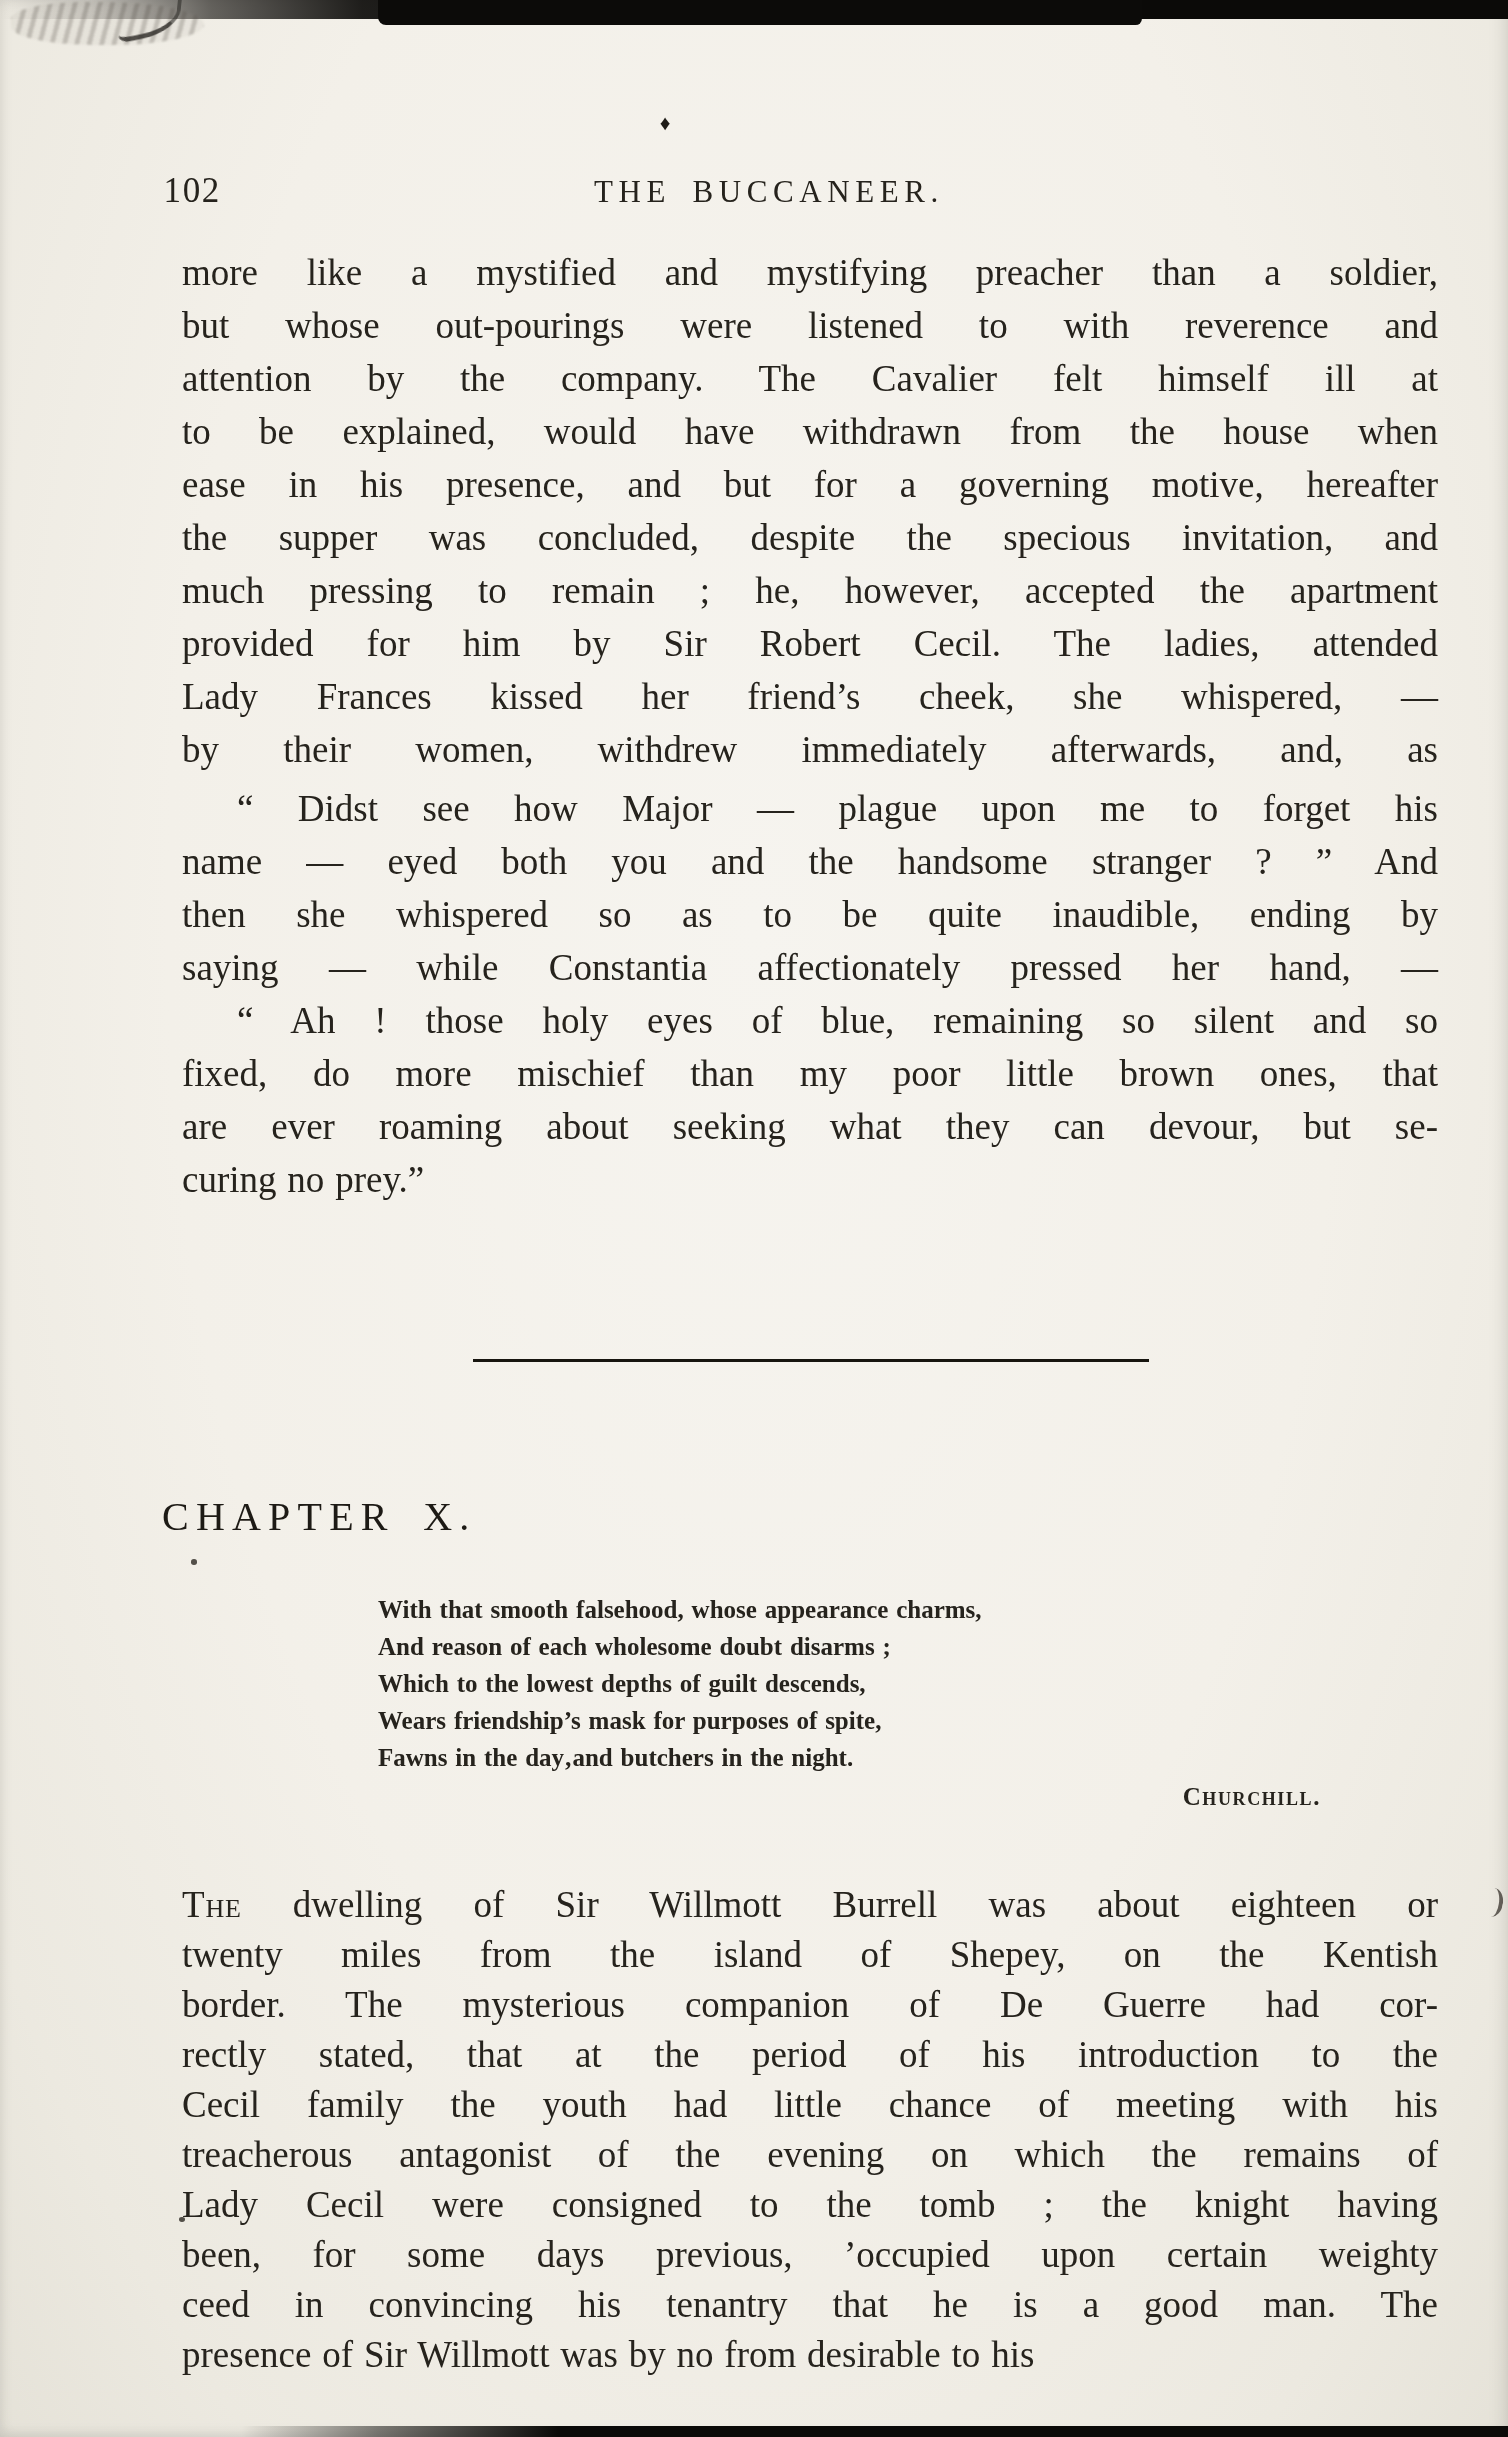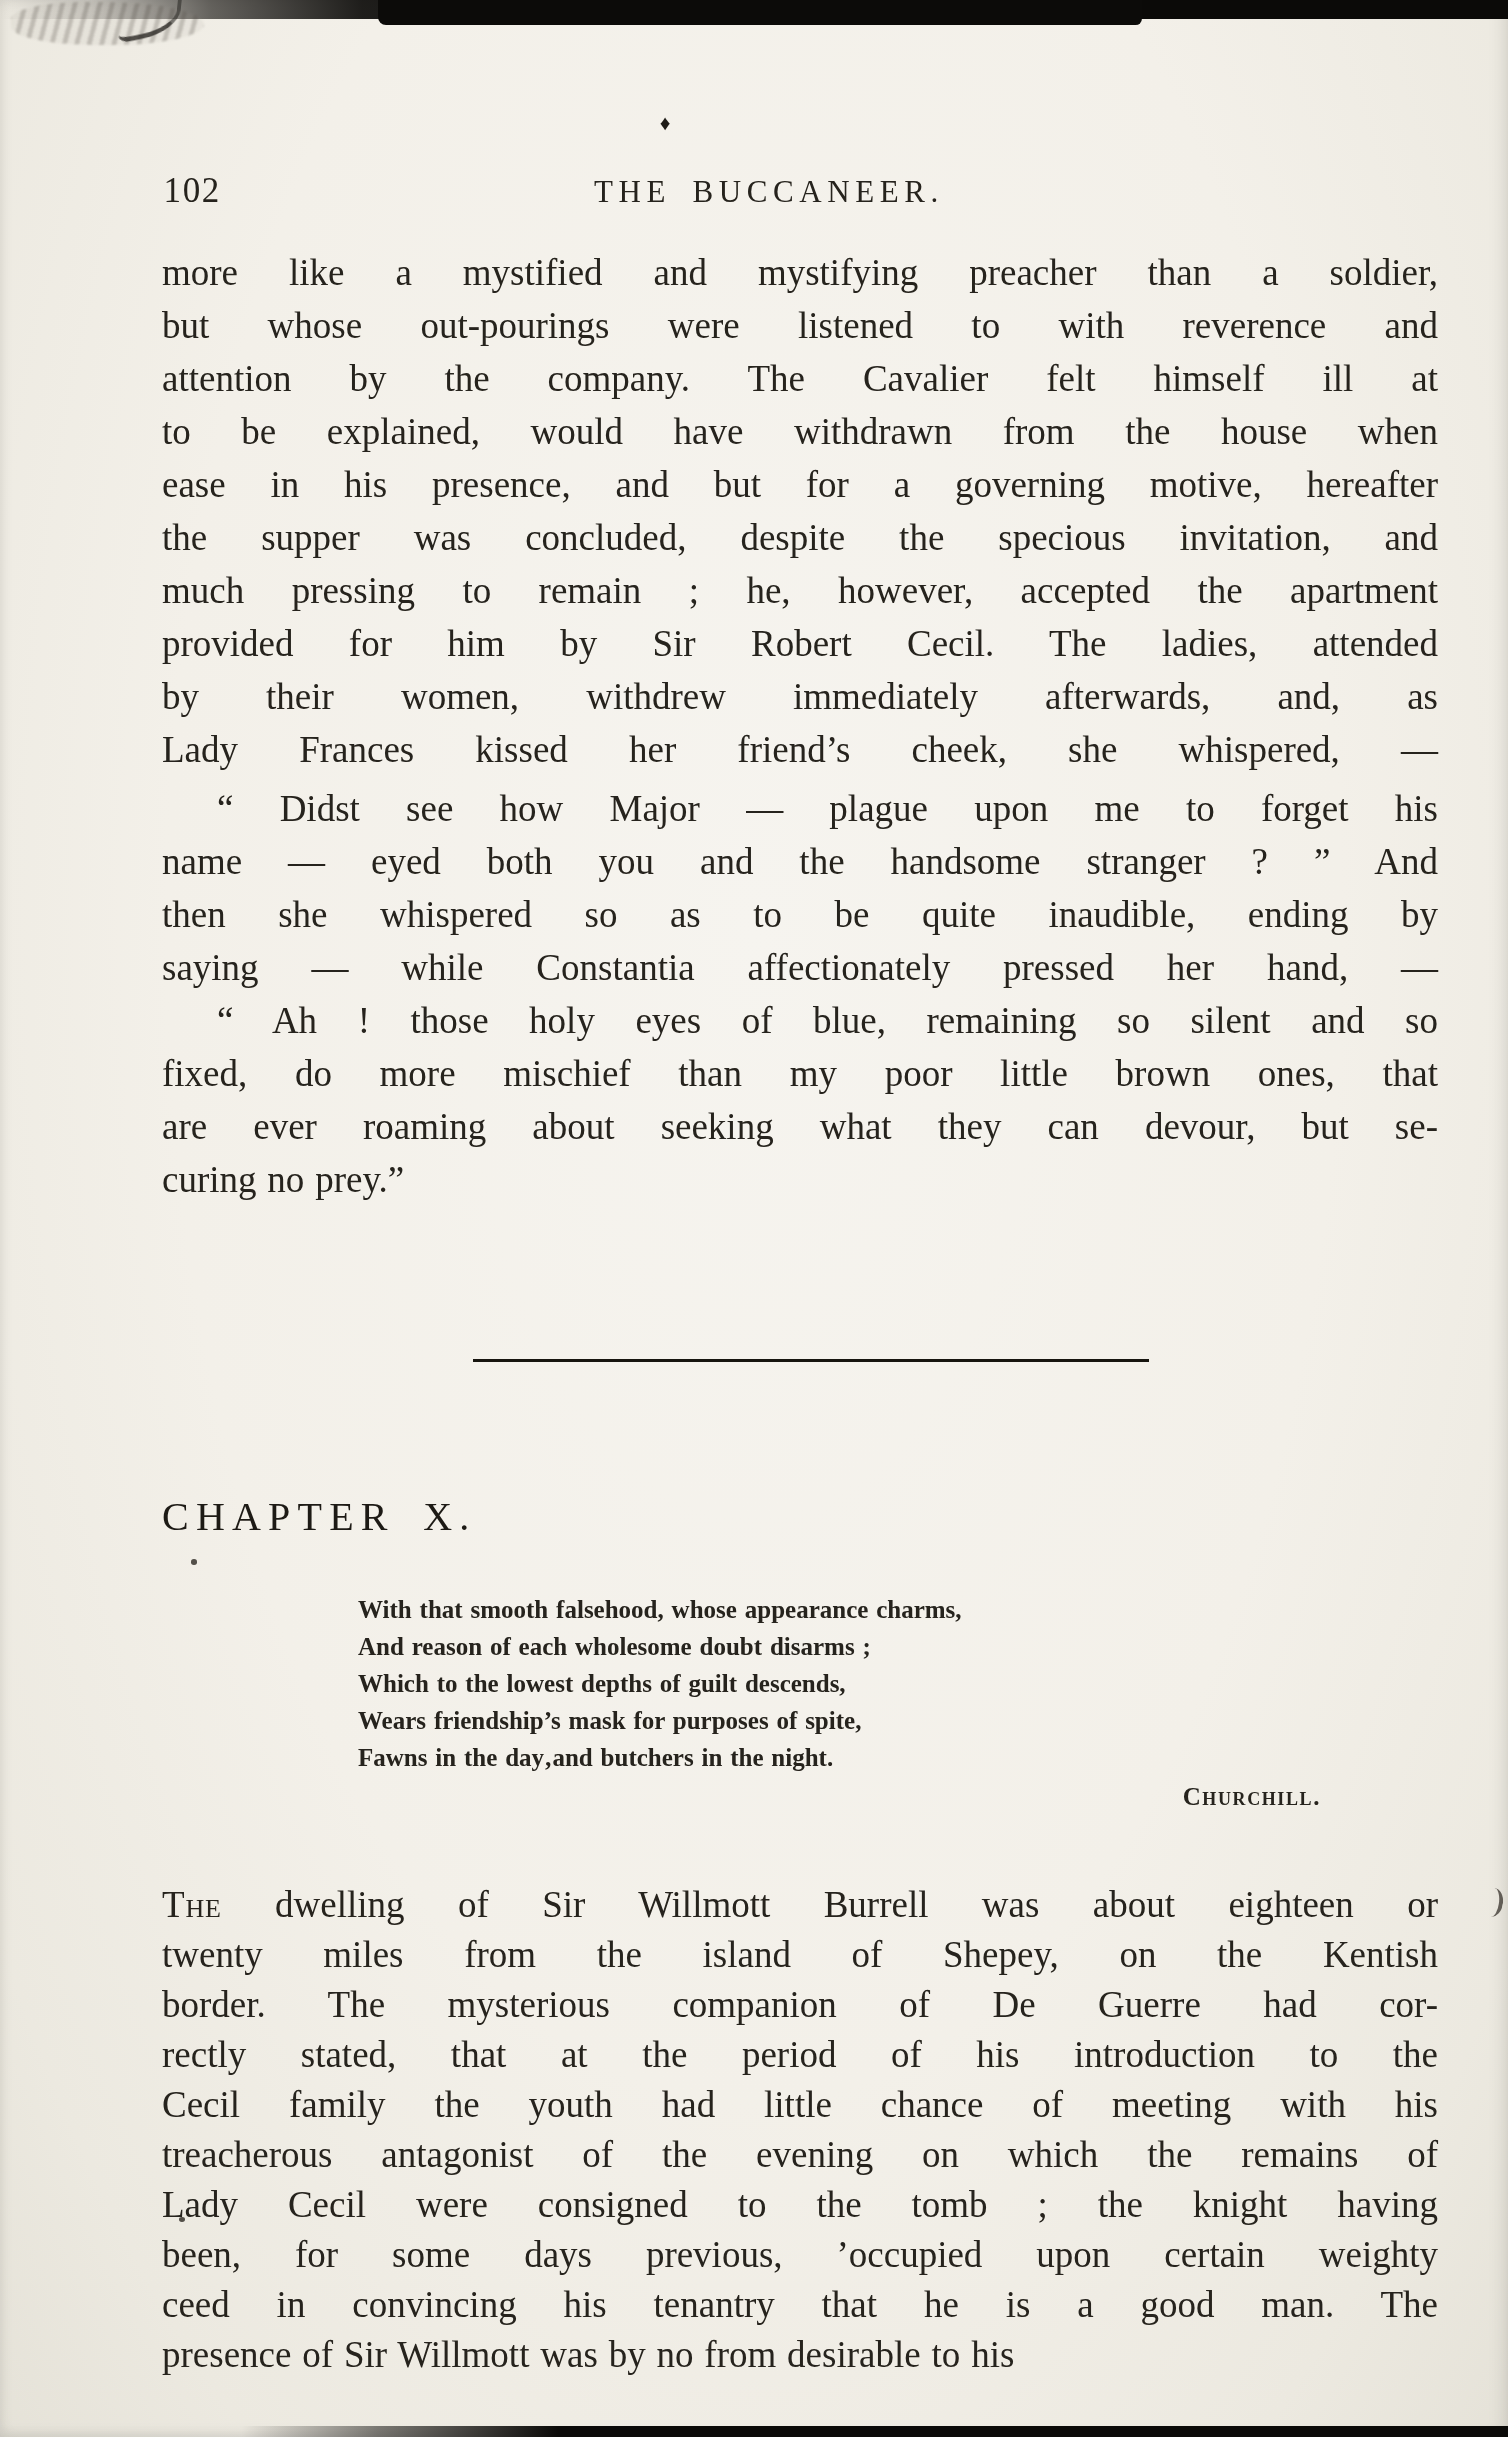--- a/index.html
+++ b/index.html
@@ -67,21 +67,21 @@
     position:absolute; left:0; right:0; top:8px; text-align:center;
     transform:translateX(-31px);
     font-size:31px; letter-spacing:5.6px; word-spacing:8px;
   }
 
   .bodytext { font-size:37px; line-height:53px; word-spacing:1.6px; }
   .para1 { top:246px; }
   .para2 { top:782px; }
   .para3 { top:994px; }
 
-  .line { text-align:justify; text-align-last:justify; white-space:normal; }
+  .line { text-align:justify; text-align-last:justify; white-space:normal;margin-left:20px; }
   .indent-first .line.first { text-indent:55px; }
   .last-left .line.last { text-align-last:left; }
 
   .rule { top:1359px; left:311px; width:676px; height:3.2px; background:#17150f; }
 
   .chapter-heading {
     top:1493px; 
     font-size:40px; letter-spacing:7.2px; word-spacing:11.3px; color:#1d1a15;
   }
 
@@ -123,22 +123,22 @@
 
     <div class="block bodytext para1">
         <div class="line first">more like a mystified and mystifying preacher than a soldier,</div>
         <div class="line">but whose out-pourings were listened to with reverence and</div>
         <div class="line">attention by the company. The Cavalier felt himself ill at</div>
         <div class="line">to be explained, would have withdrawn from the house when</div>
         <div class="line">ease in his presence, and but for a governing motive, hereafter</div>
         <div class="line">the supper was concluded, despite the specious invitation, and</div>
         <div class="line">much pressing to remain ; he, however, accepted the apartment</div>
         <div class="line">provided for him by Sir Robert Cecil. The ladies, attended</div>
+        <div class="line last">Lady Frances kissed her friend’s cheek, she whispered, —</div>
         <div class="line">by their women, withdrew immediately afterwards, and, as</div>
-        <div class="line last">Lady Frances kissed her friend’s cheek, she whispered, —</div>
       </div>
 
     <div class="block bodytext para2 indent-first">
         <div class="line first">“ Didst see how Major — plague upon me to forget his</div>
         <div class="line">name — eyed both you and the handsome stranger ? ” And</div>
         <div class="line">then she whispered so as to be quite inaudible, ending by</div>
         <div class="line last">saying — while Constantia affectionately pressed her hand, —</div>
       </div>
 
     <div class="block bodytext para3 indent-first last-left">

